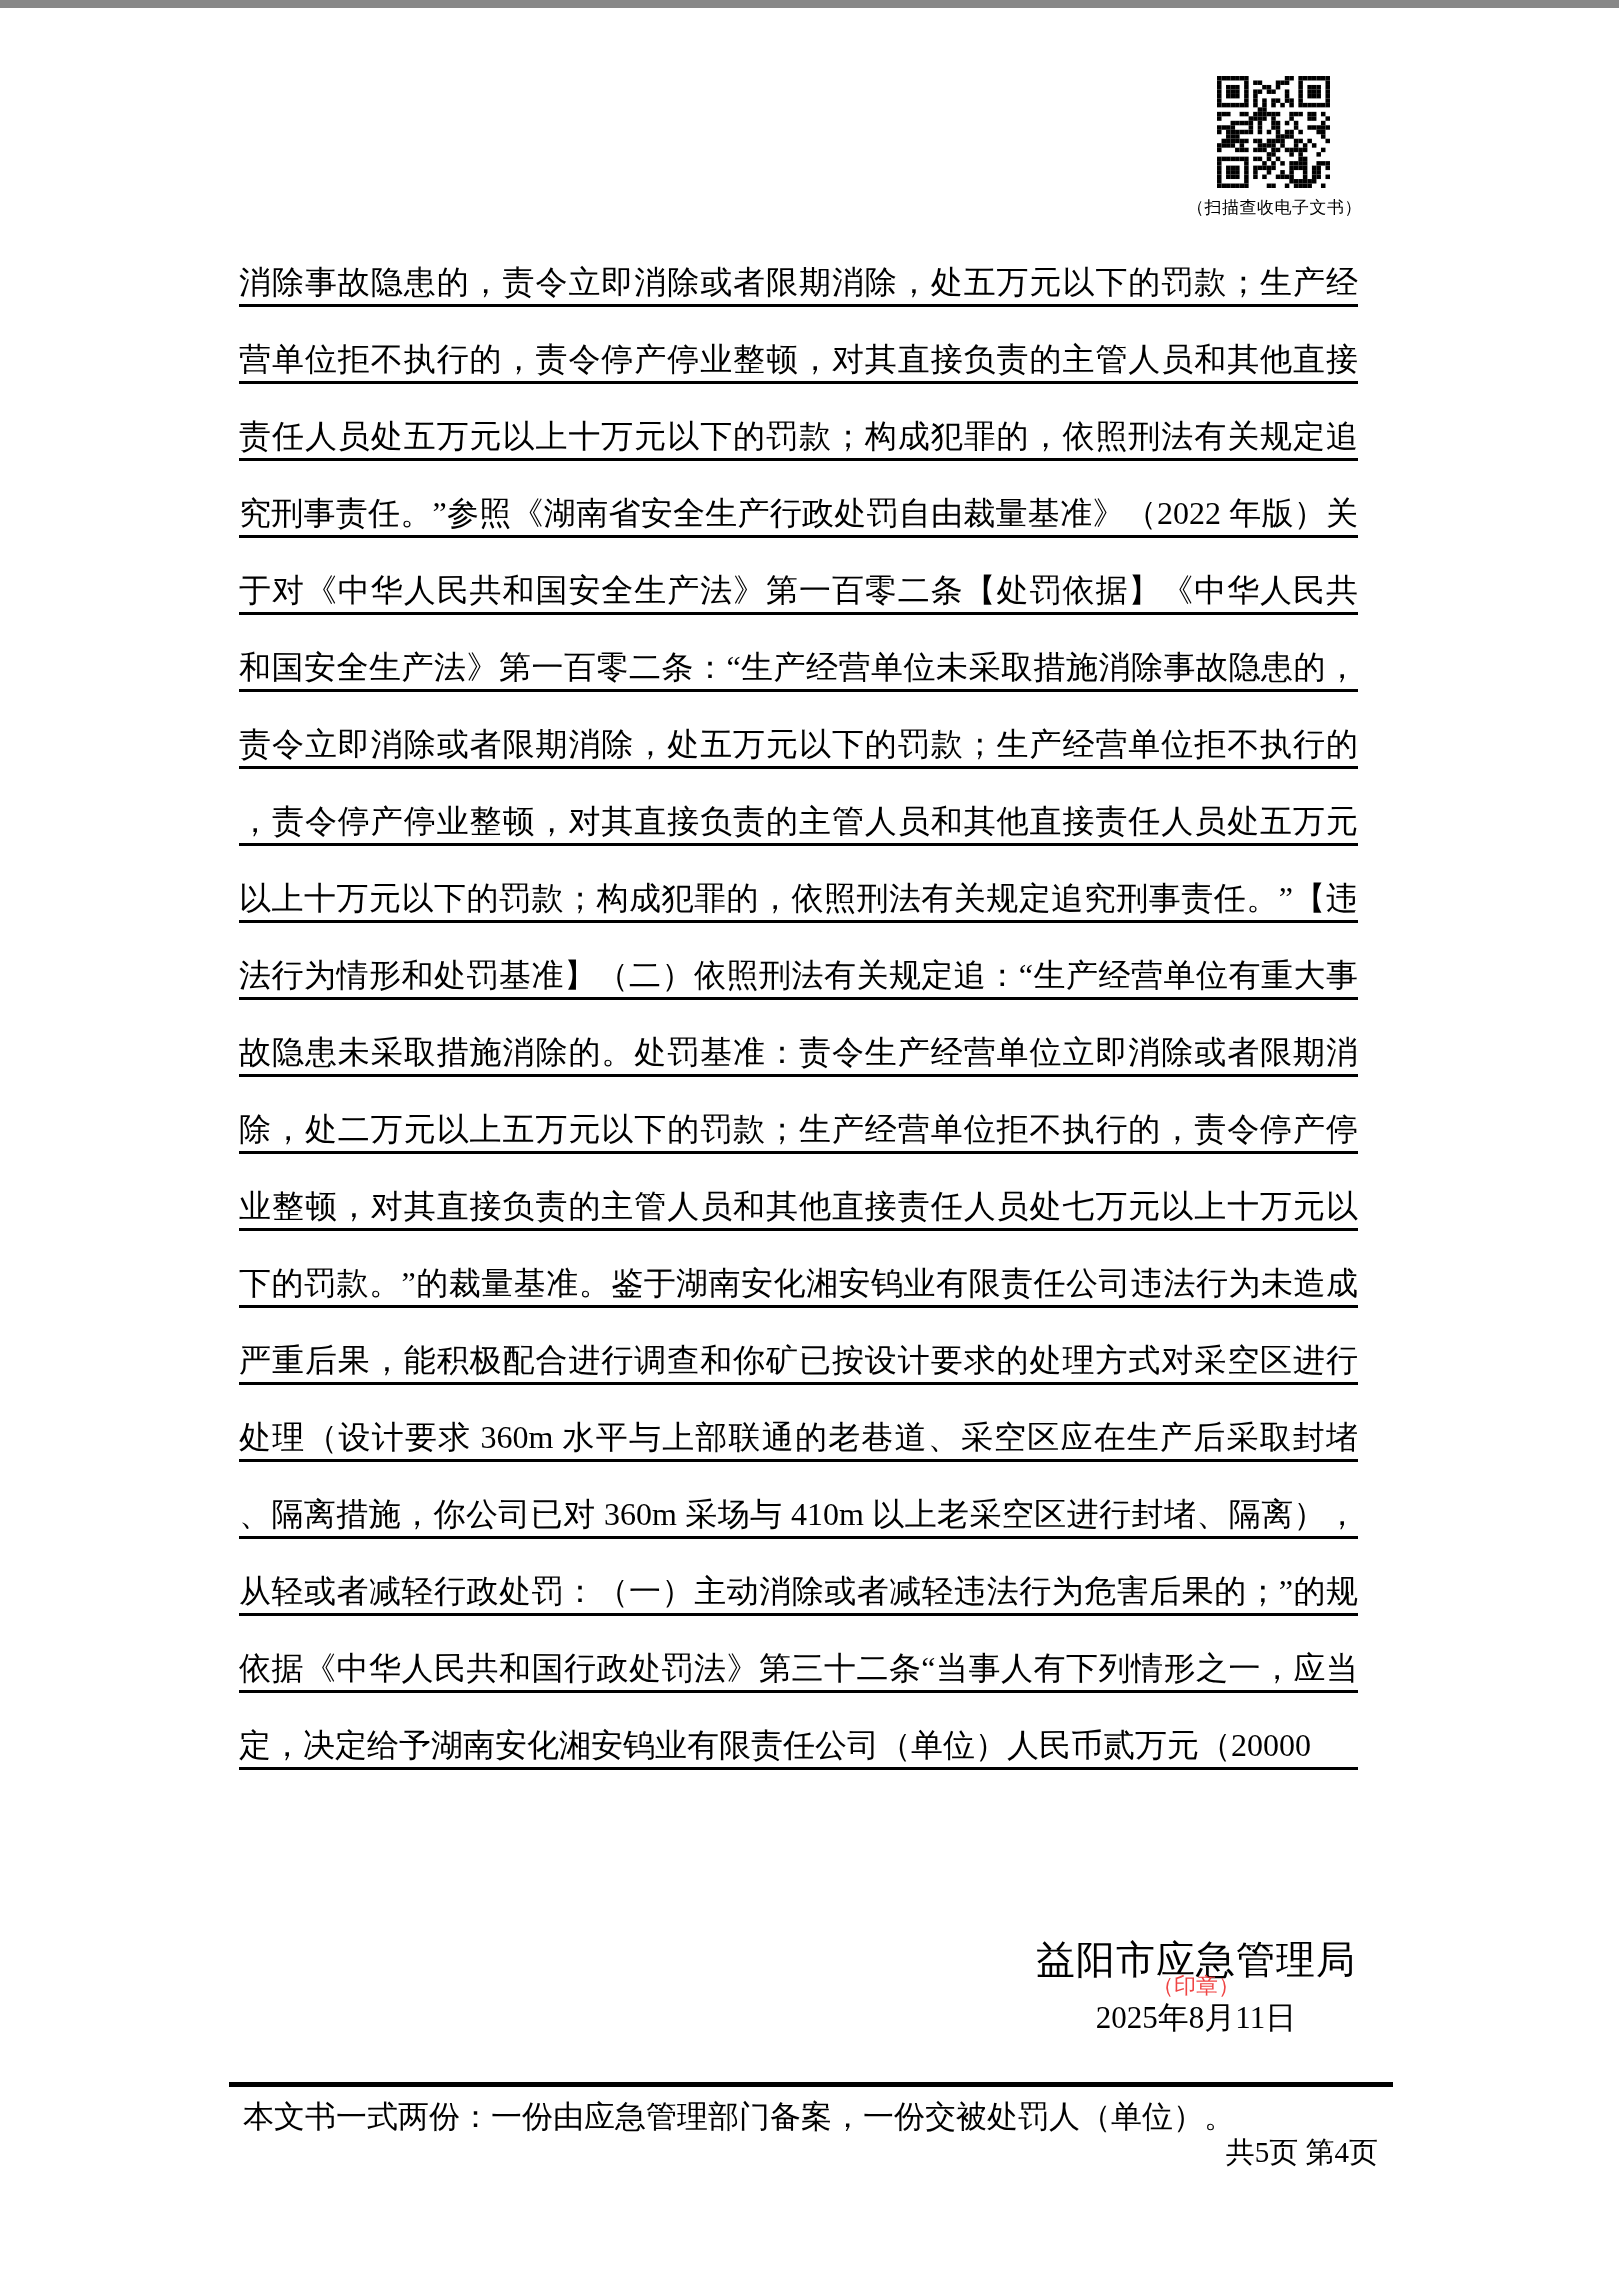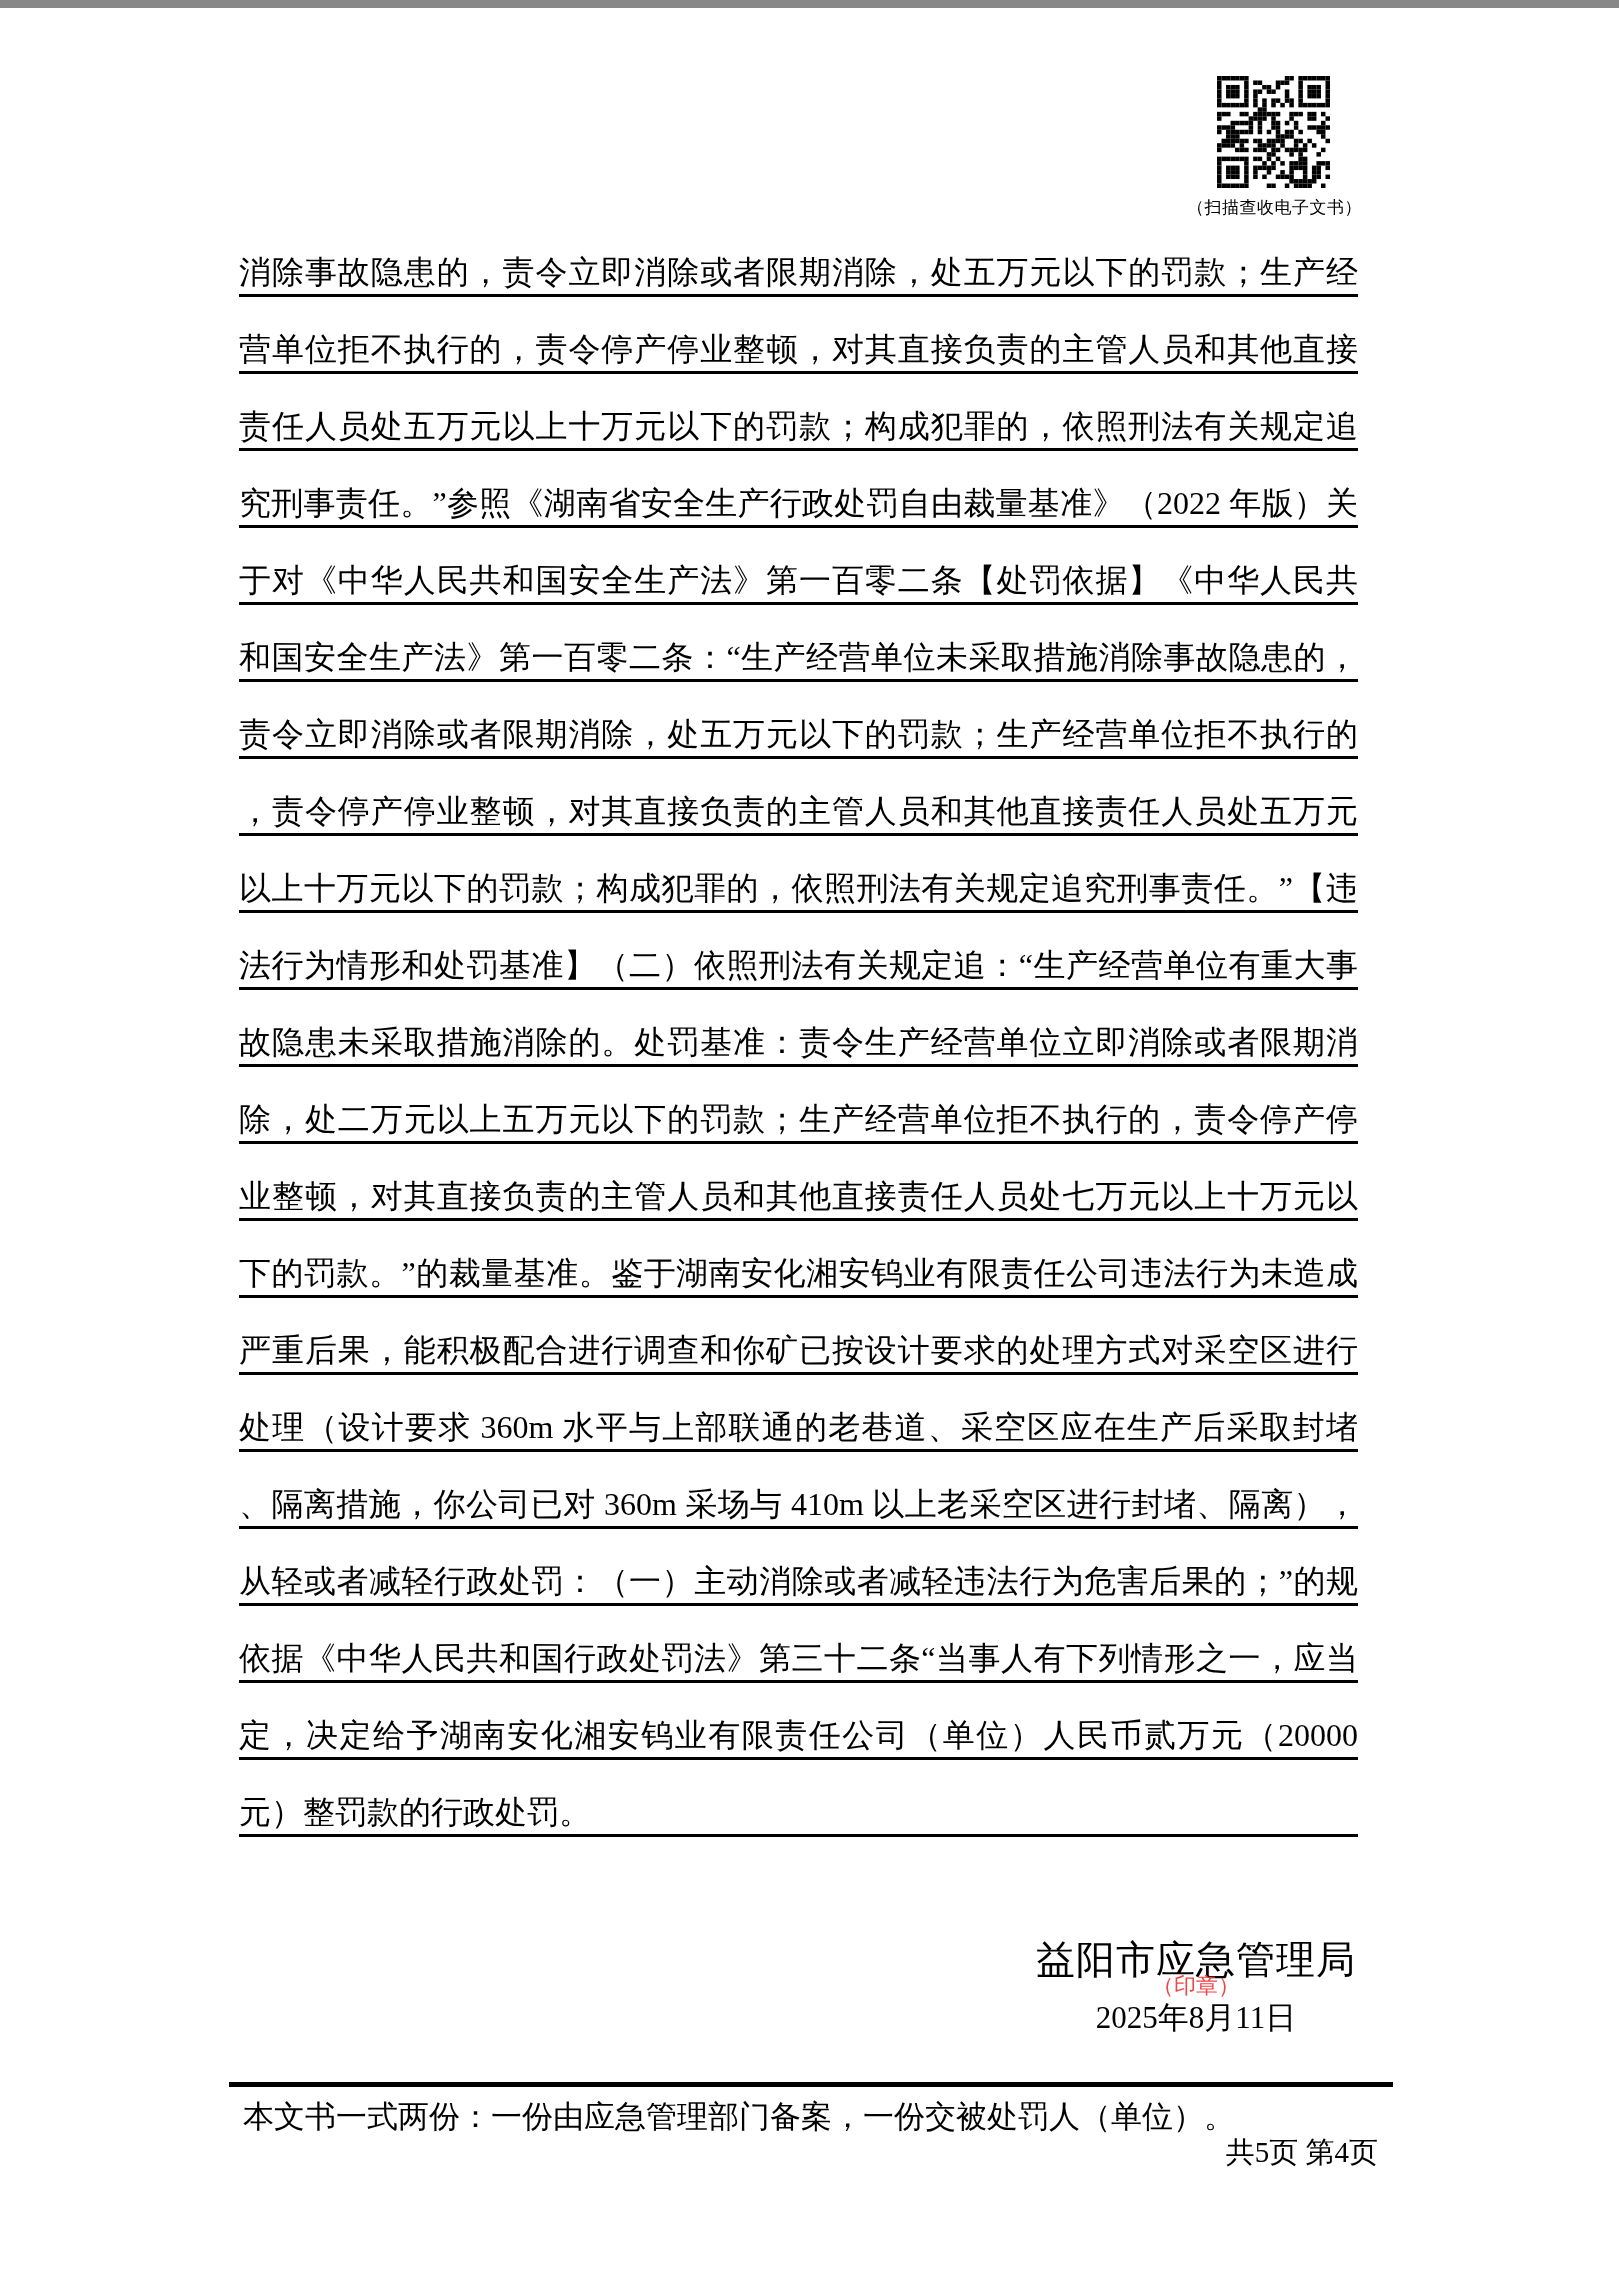--- a/index.html
+++ b/index.html
@@ -18,21 +18,21 @@
     width:113px; height:112px;
   }
   .qr svg { width:100%; height:100%; display:block; }
   .qr-caption {
     position:absolute; left:1184px; top:191px; width:181px;
     text-align:center; font-size:17px; line-height:1.1;
     letter-spacing:0.5px; white-space:nowrap;
   }
   
   .body-text {
-    position:absolute; left:239px; top:212px; width:1119px;
+    position:absolute; left:239px; top:222px; width:1119px;
   }
   .body-line {
     position:relative;
     height:77px;
     box-sizing:border-box;
     border-bottom:3.1px solid #000;
   }
   .body-line > span {
     position:absolute; left:0; right:0; bottom:4.1px;
     display:block;
@@ -449,23 +449,20 @@
       </div>
     <div class="body-line">
         <span>从轻或者减轻行政处罚：（一）主动消除或者减轻违法行为危害后果的；”的规</span>
       </div>
     <div class="body-line">
         <span>依据《中华人民共和国行政处罚法》第三十二条“当事人有下列情形之一，应当</span>
       </div>
     <div class="body-line">
         <span>定，决定给予湖南安化湘安钨业有限责任公司（单位）人民币贰万元（20000</span>
       </div>
-    <div class="body-line">
-        <span>元）整罚款的行政处罚。</span>
-      </div>
   </div>
 
   <div class="sig-name">益阳市应急管理局</div>
   <div class="sig-seal">（印章）</div>
   <div class="sig-date">2025年8月11日</div>
 
   <div class="footer-rule"></div>
   <div class="footer-note">本文书一式两份：一份由应急管理部门备案，一份交被处罚人（单位）。</div>
   <div class="page-indicator">共5页 第4页</div>
 

